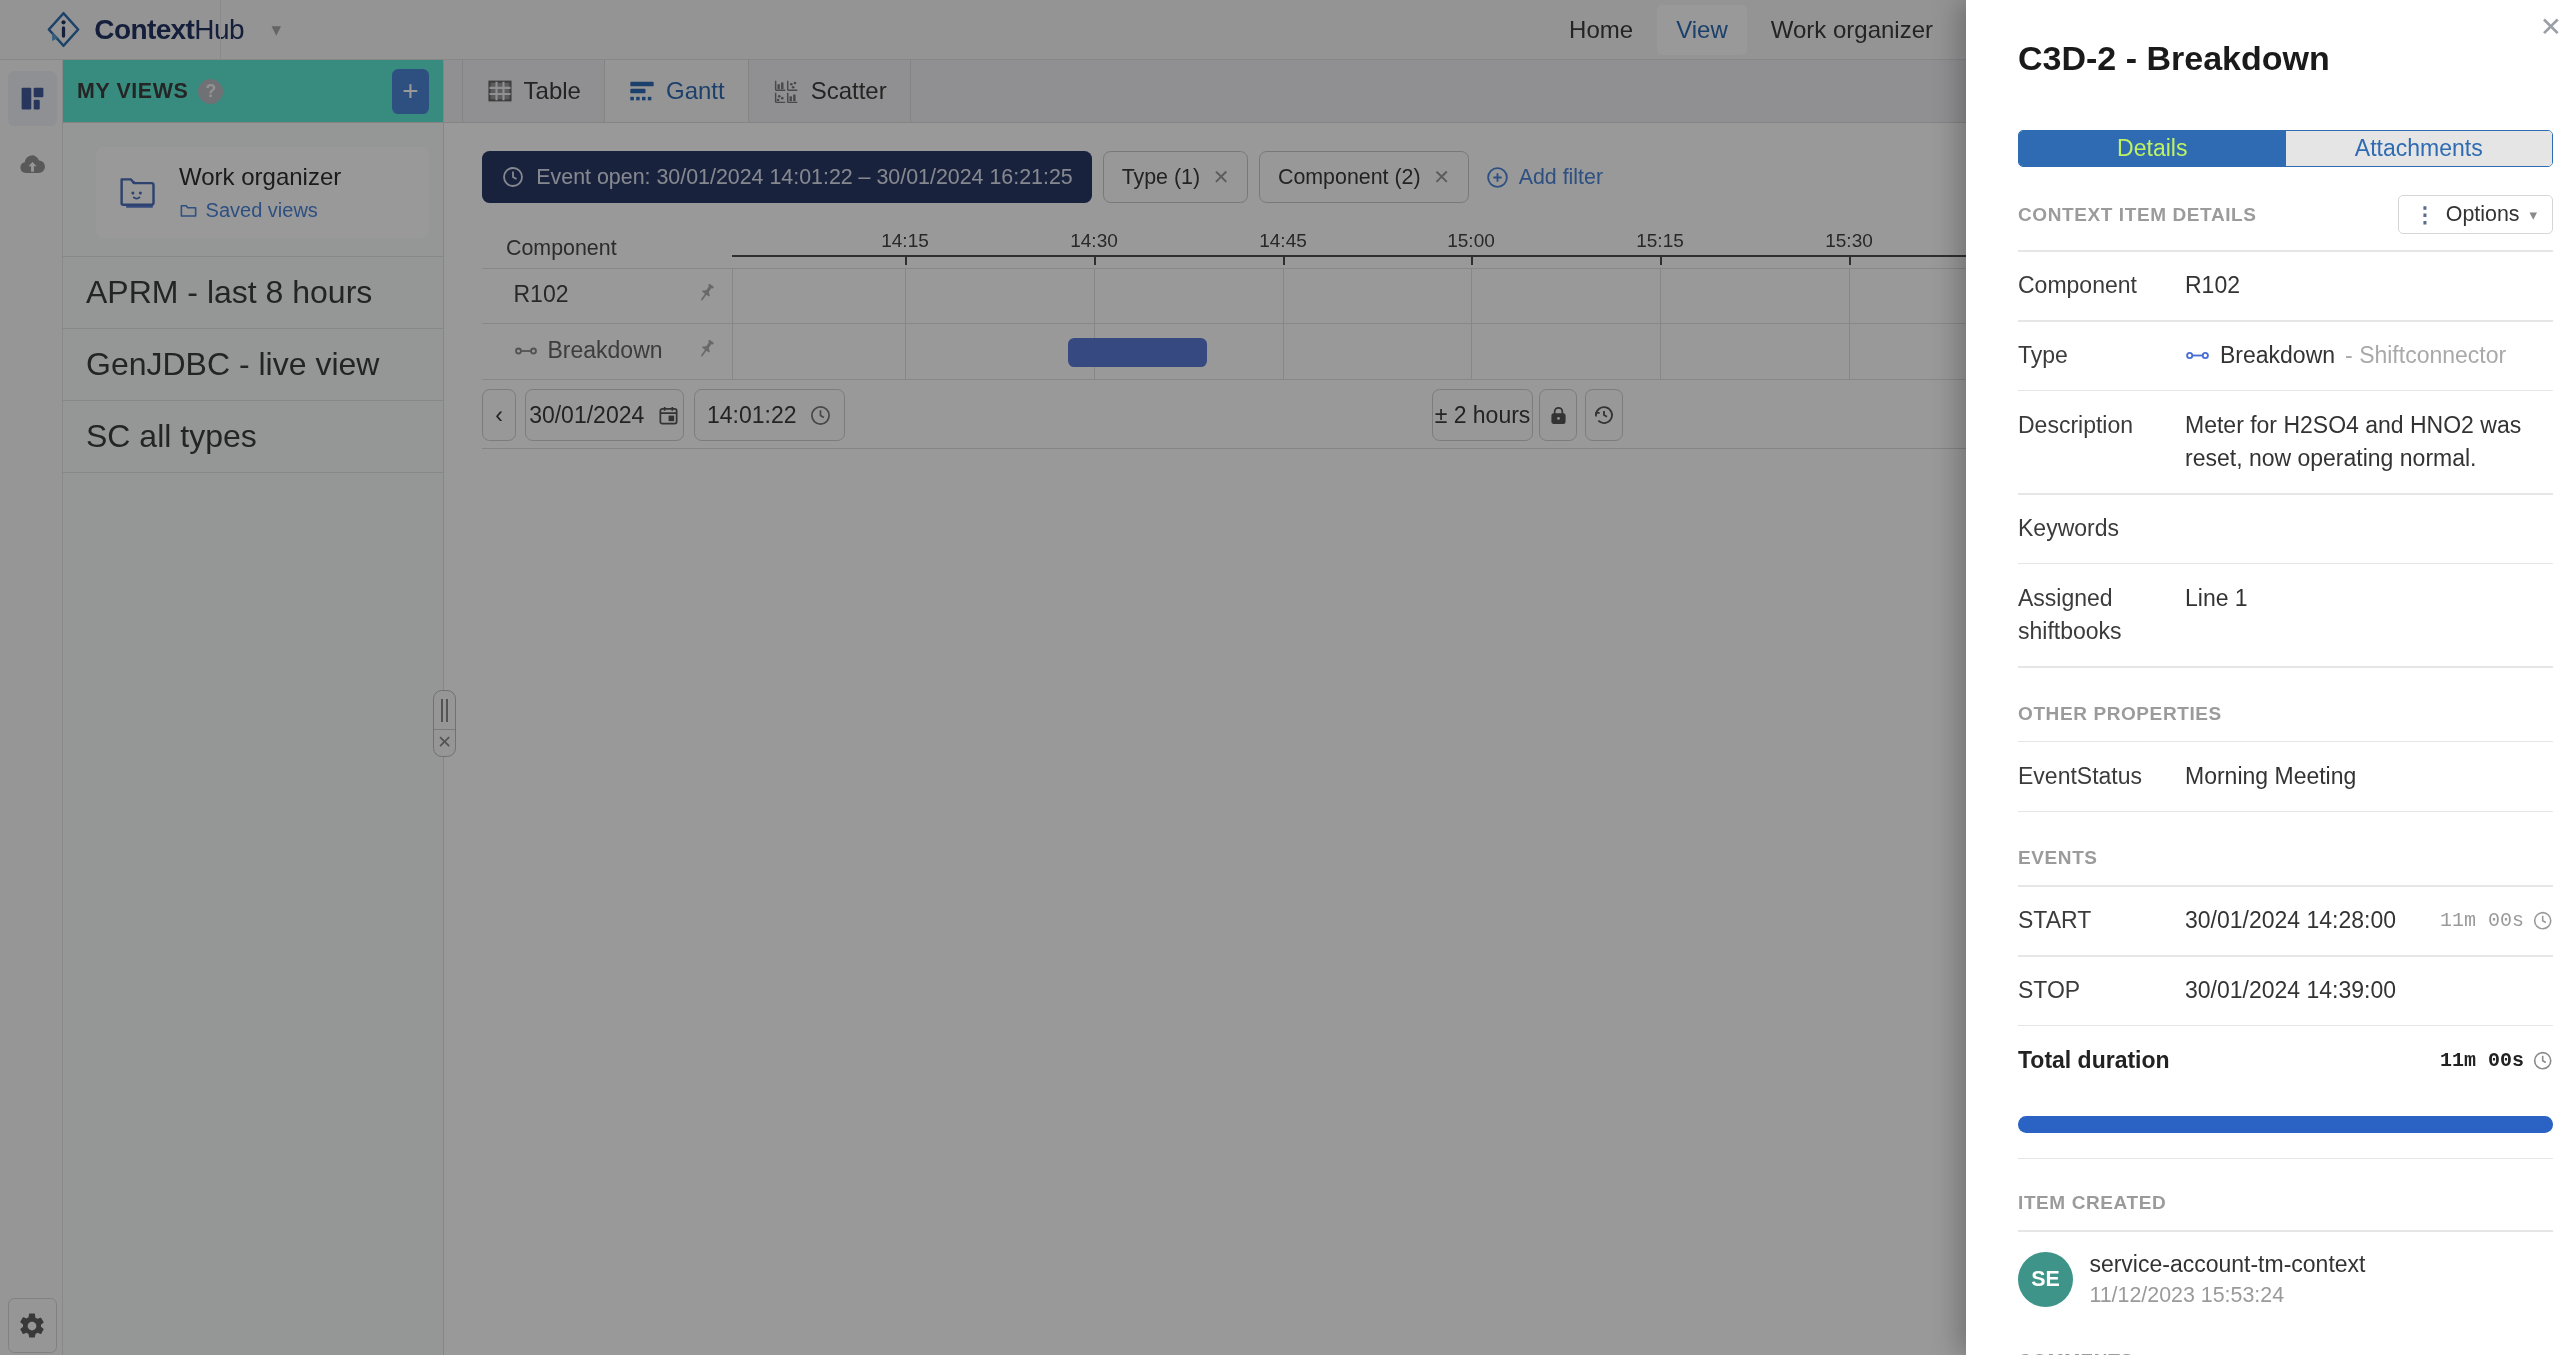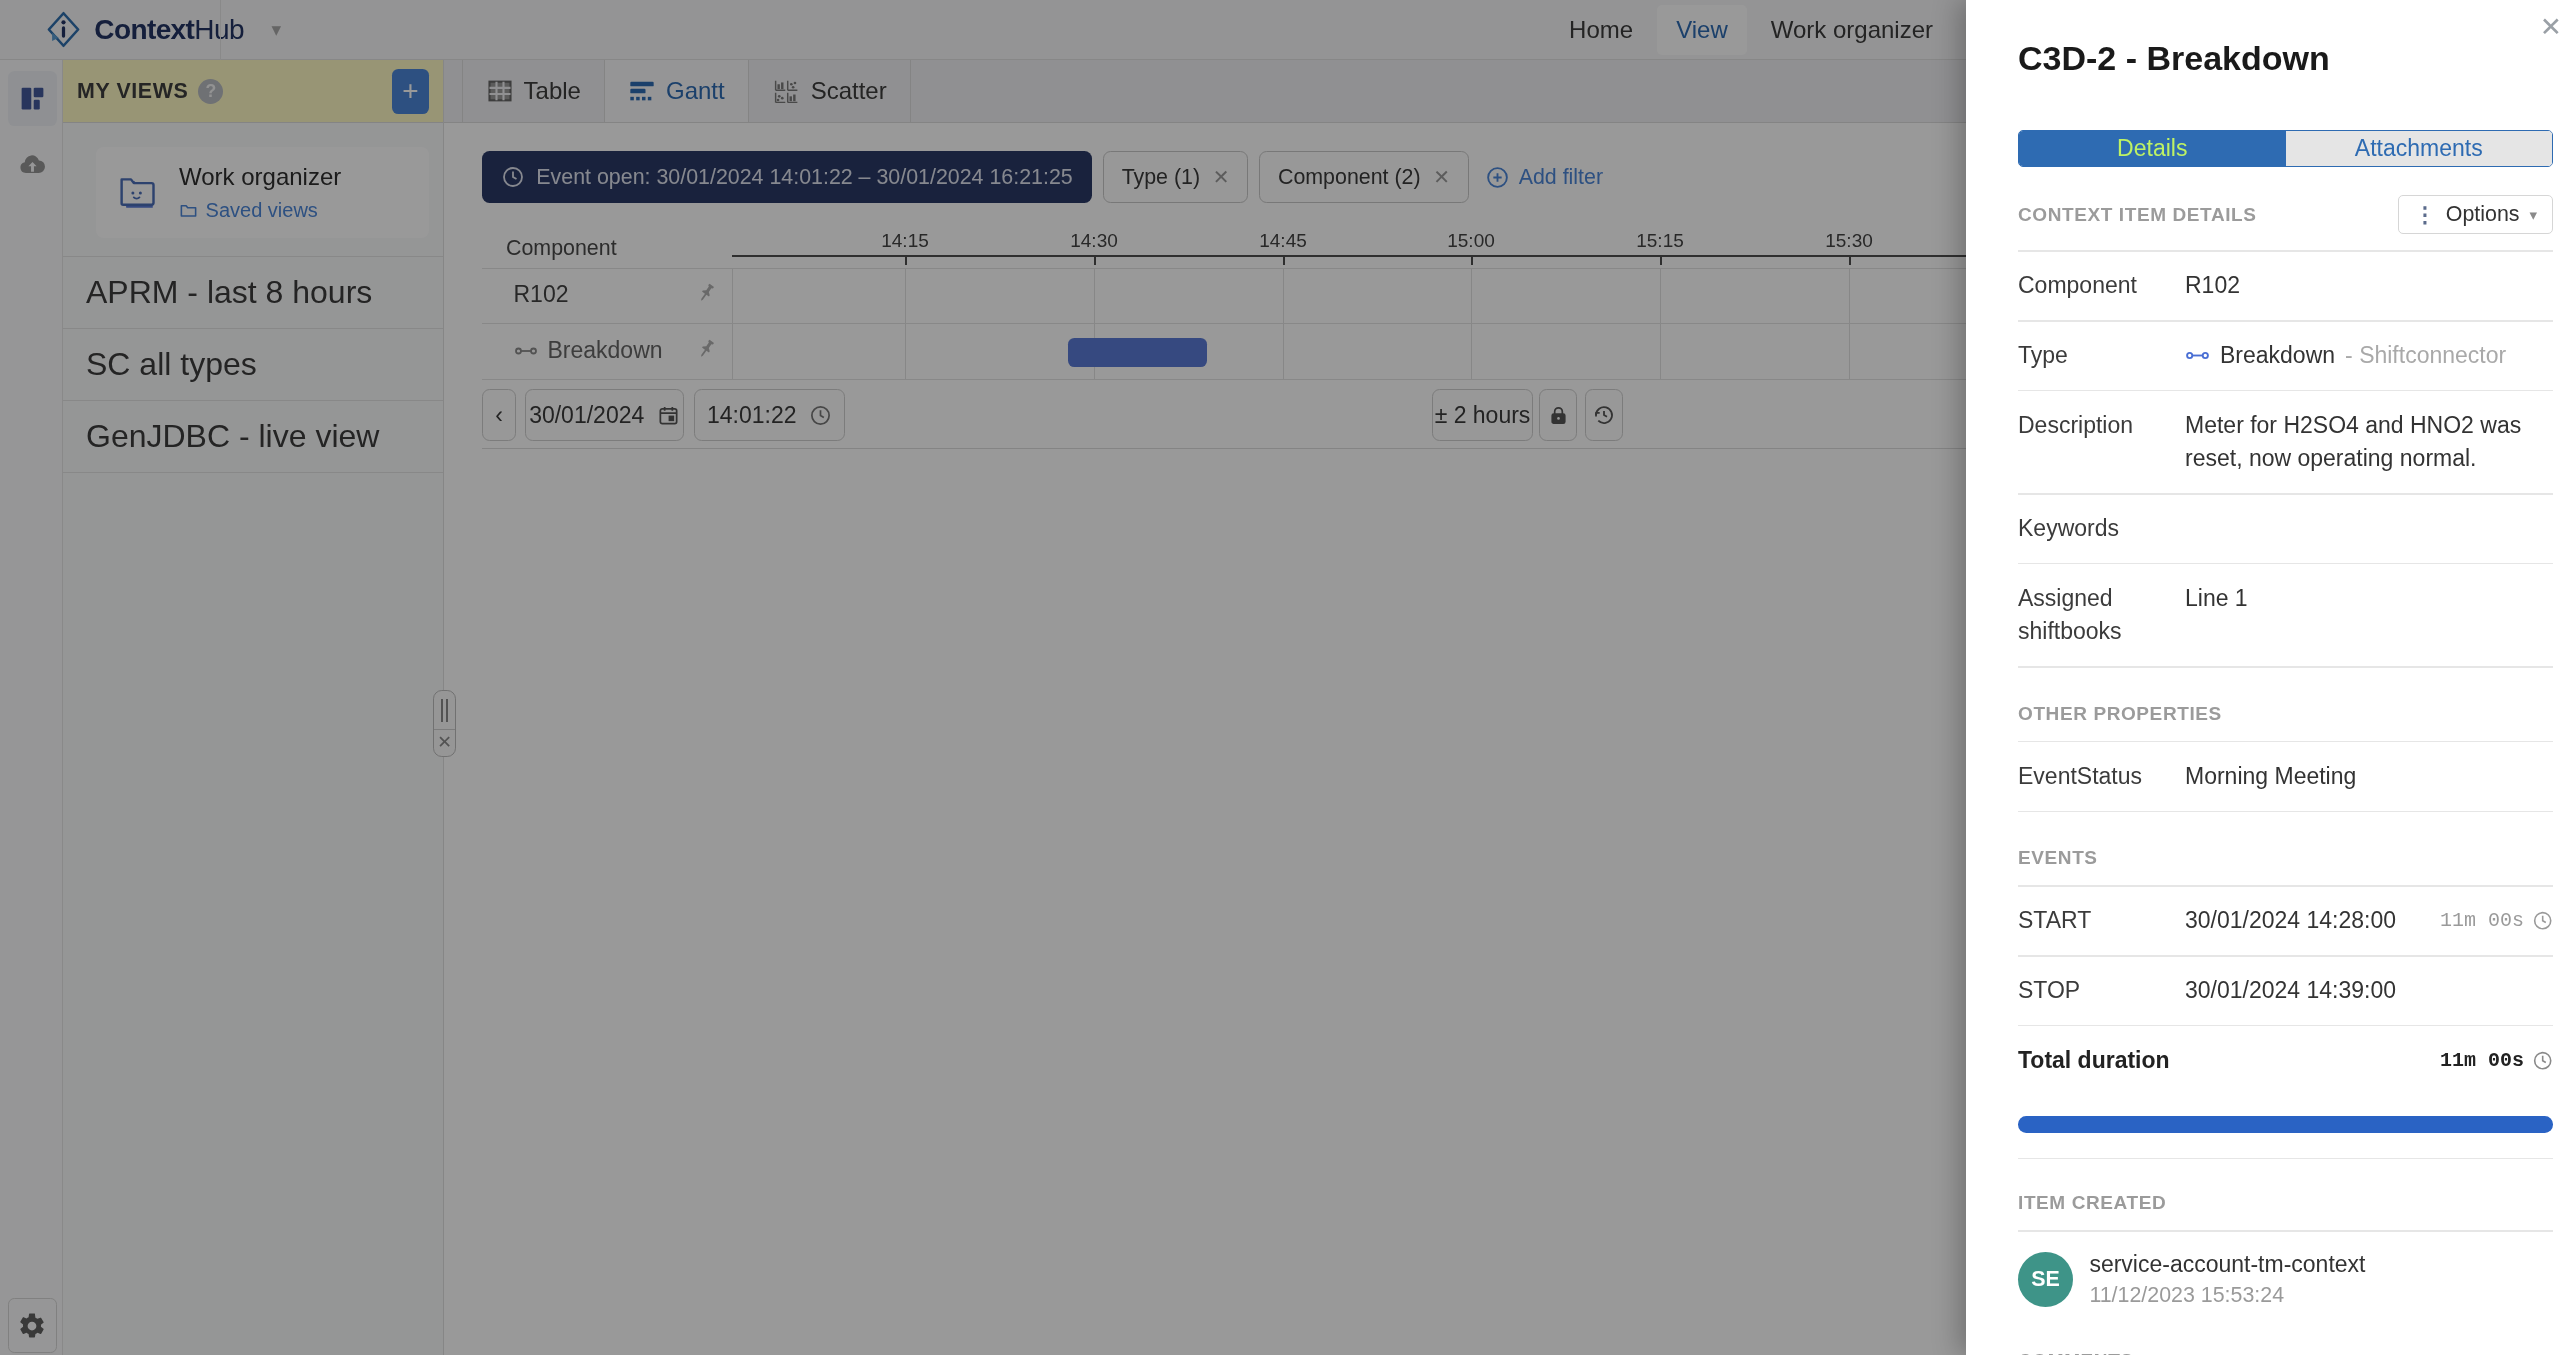--- a/index.html
+++ b/index.html
@@ -25,21 +25,21 @@
   .rail { position:absolute; left:0; top:60px; width:63px; bottom:0;
     background:#fbfbfc; border-right:1.3px solid #e4e4e4; }
   .rail-btn { position:absolute; left:7.6px; width:49px; height:55px; border-radius:6.3px;
     display:flex; align-items:center; justify-content:center; }
   .rail-btn.selected { background:#eef1f6; }
   .rail-btn.bordered { border:1.3px solid #d6d6d6; }
 
   
   .sidebar { position:absolute; left:63px; top:60px; width:381px; bottom:0;
     background:#f9fafb; border-right:1.3px solid #e0e0e0; }
-  .sidebar-head { height:63px; border-bottom:1.3px solid #dcdcdc; background:#fef9c3;
+  .sidebar-head { height:63px; border-bottom:1.3px solid #dcdcdc; background:#5eead4;
     display:flex; align-items:center; padding:0 14px; }
   .sidebar-title { font-size:21.4px; font-weight:700; color:#3f3f3f; letter-spacing:0.6px; }
   .help-circle { width:25px; height:25px; border-radius:50%; background:#b9bcc2; color:#f4f4f4;
     font-size:17.6px; font-weight:700; display:inline-flex; align-items:center; justify-content:center; margin-left:10px; }
   .add-view-btn { margin-left:auto; width:37px; height:45px; border-radius:6.3px;
     background:var(--accent-blue); color:#fff; font-size:28px; display:flex; align-items:center; justify-content:center; }
   .saved-card { margin:24px 14px 17.6px 33px; background:#ffffff; border-radius:7.6px;
     padding:16.4px 17.6px; display:flex; gap:16.4px; align-items:center; }
   .saved-card-title { font-size:24px; color:#2f2f2f; }
   .saved-card-sub { font-size:20px; color:var(--accent-blue); display:flex; align-items:center; gap:7.6px; margin-top:7.6px; }
@@ -214,22 +214,22 @@
             <svg width="19" height="19" viewBox="0 0 24 24" fill="none" stroke="#4c86d8" stroke-width="2">
               <path d="M3 6h6l2 2.5h10V19H3z" stroke-linejoin="round"></path>
             </svg>
           </span>
           <span>Saved views</span>
         </div>
       </span>
     </div>
     <div class="view-list">
       <div class="view-item">APRM - last 8 hours</div>
+      <div class="view-item">GenJDBC - live view</div>
       <div class="view-item">SC all types</div>
-      <div class="view-item">GenJDBC - live view</div>
     </div>
   </div>
 
   <div class="resize-handle">
     <div class="grip-cell">
         <span class="grip-bar"></span>
         <span class="grip-bar"></span>
       </div>
     <div class="grip-close">✕</div>
   </div>

